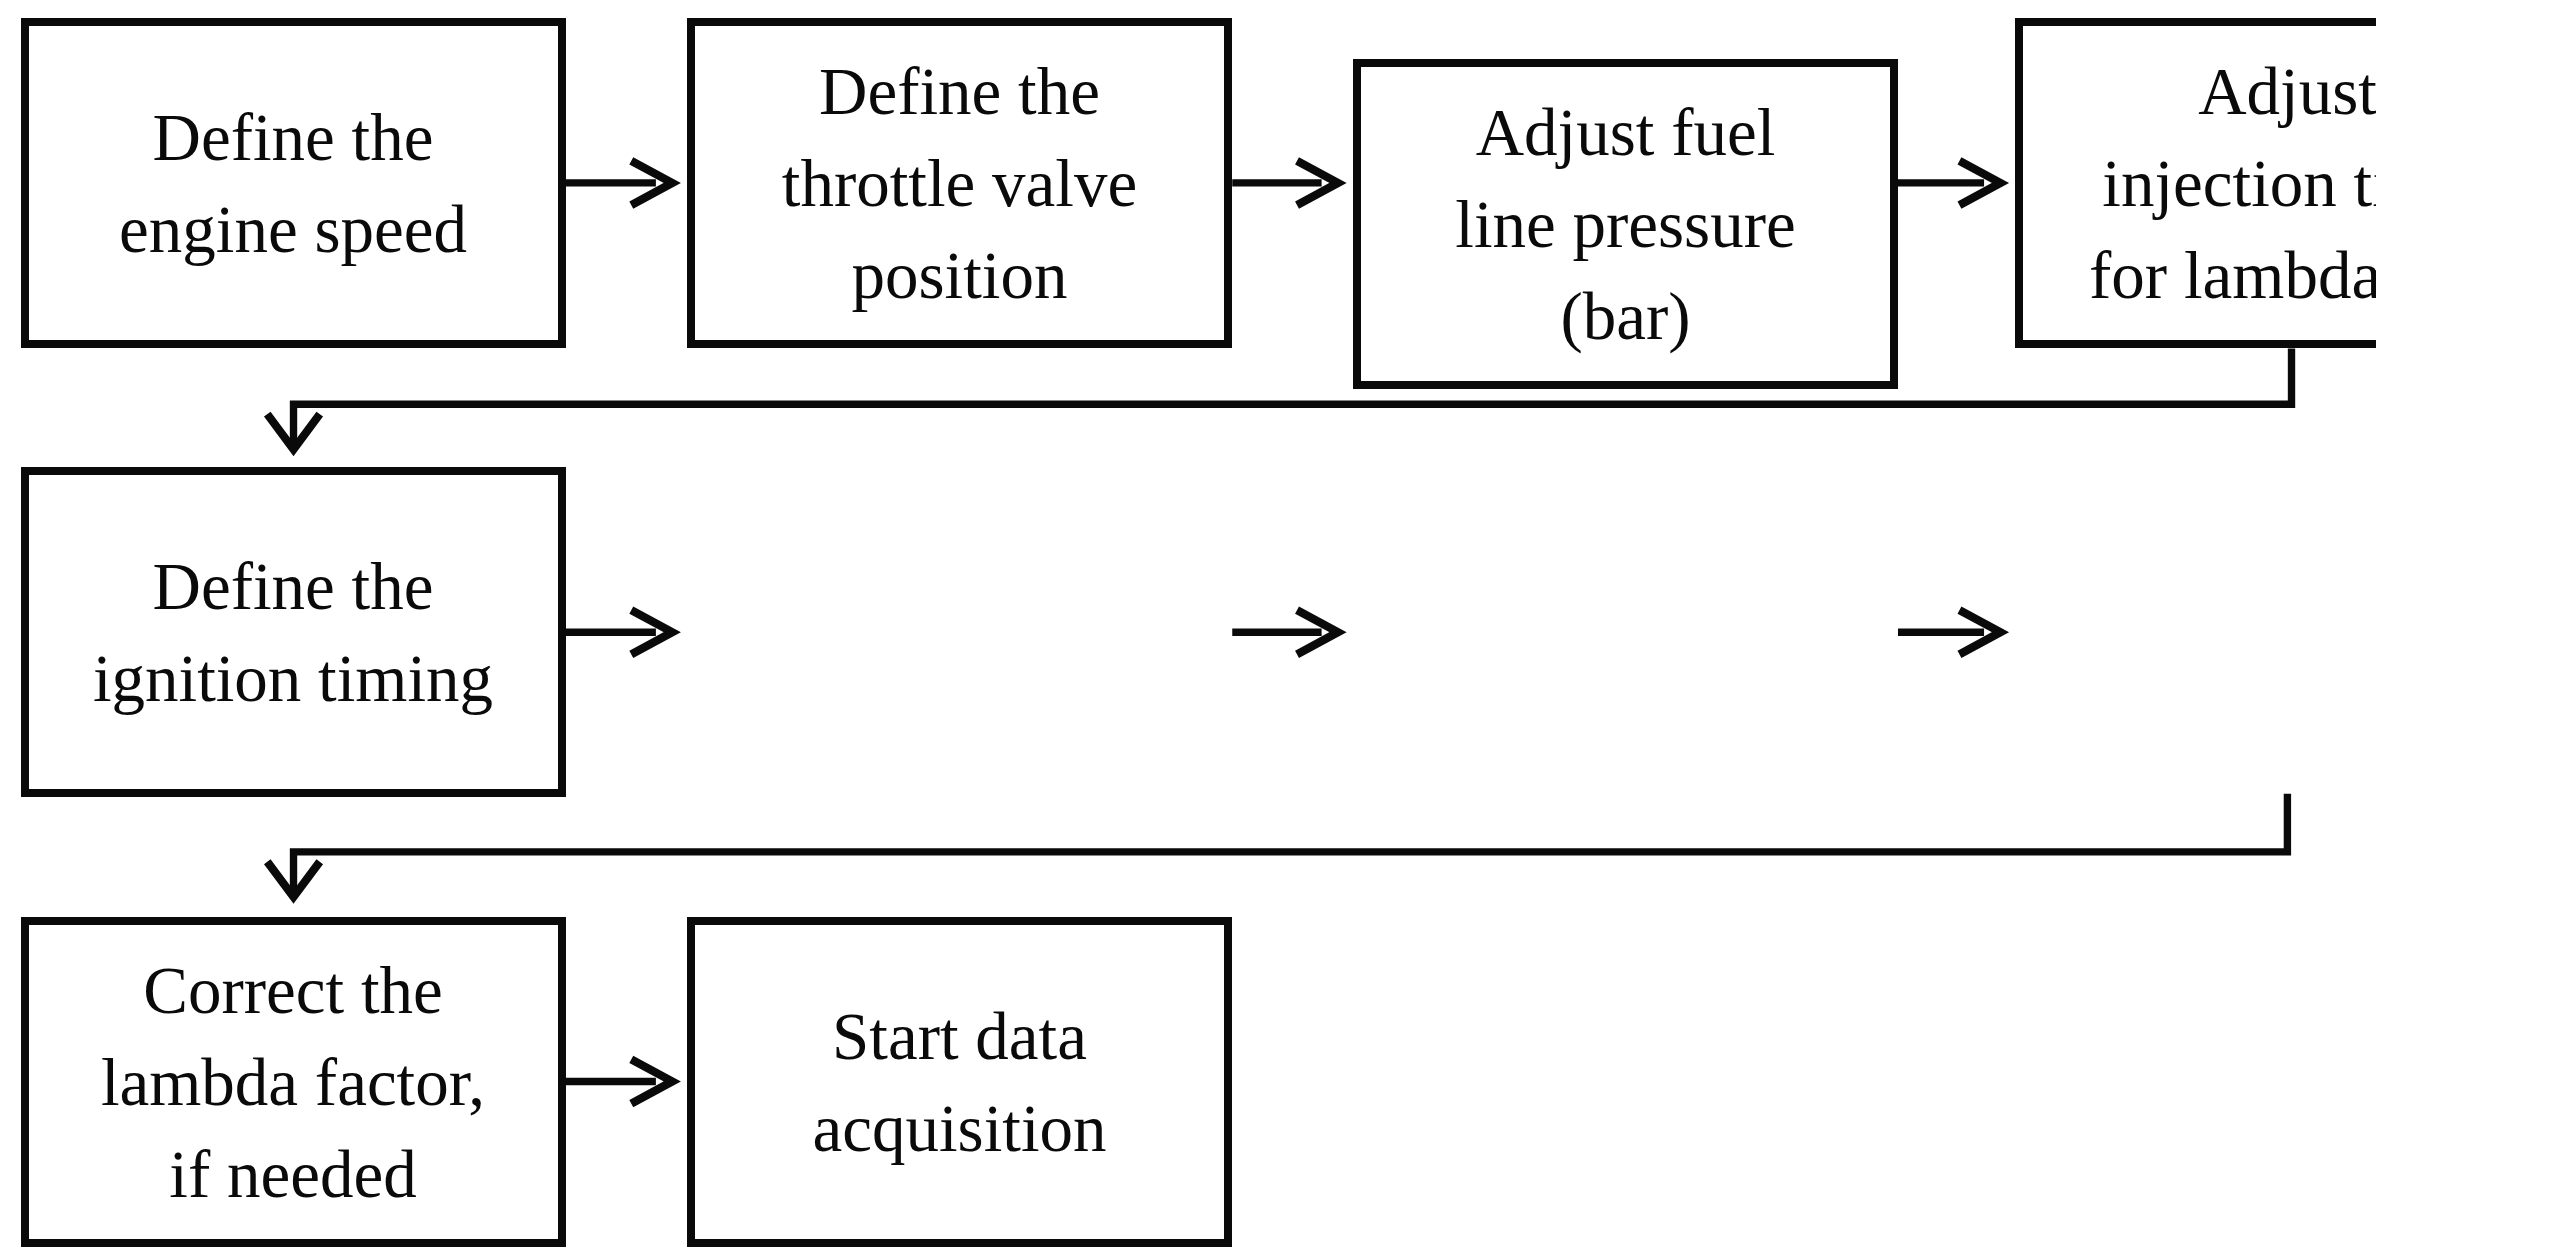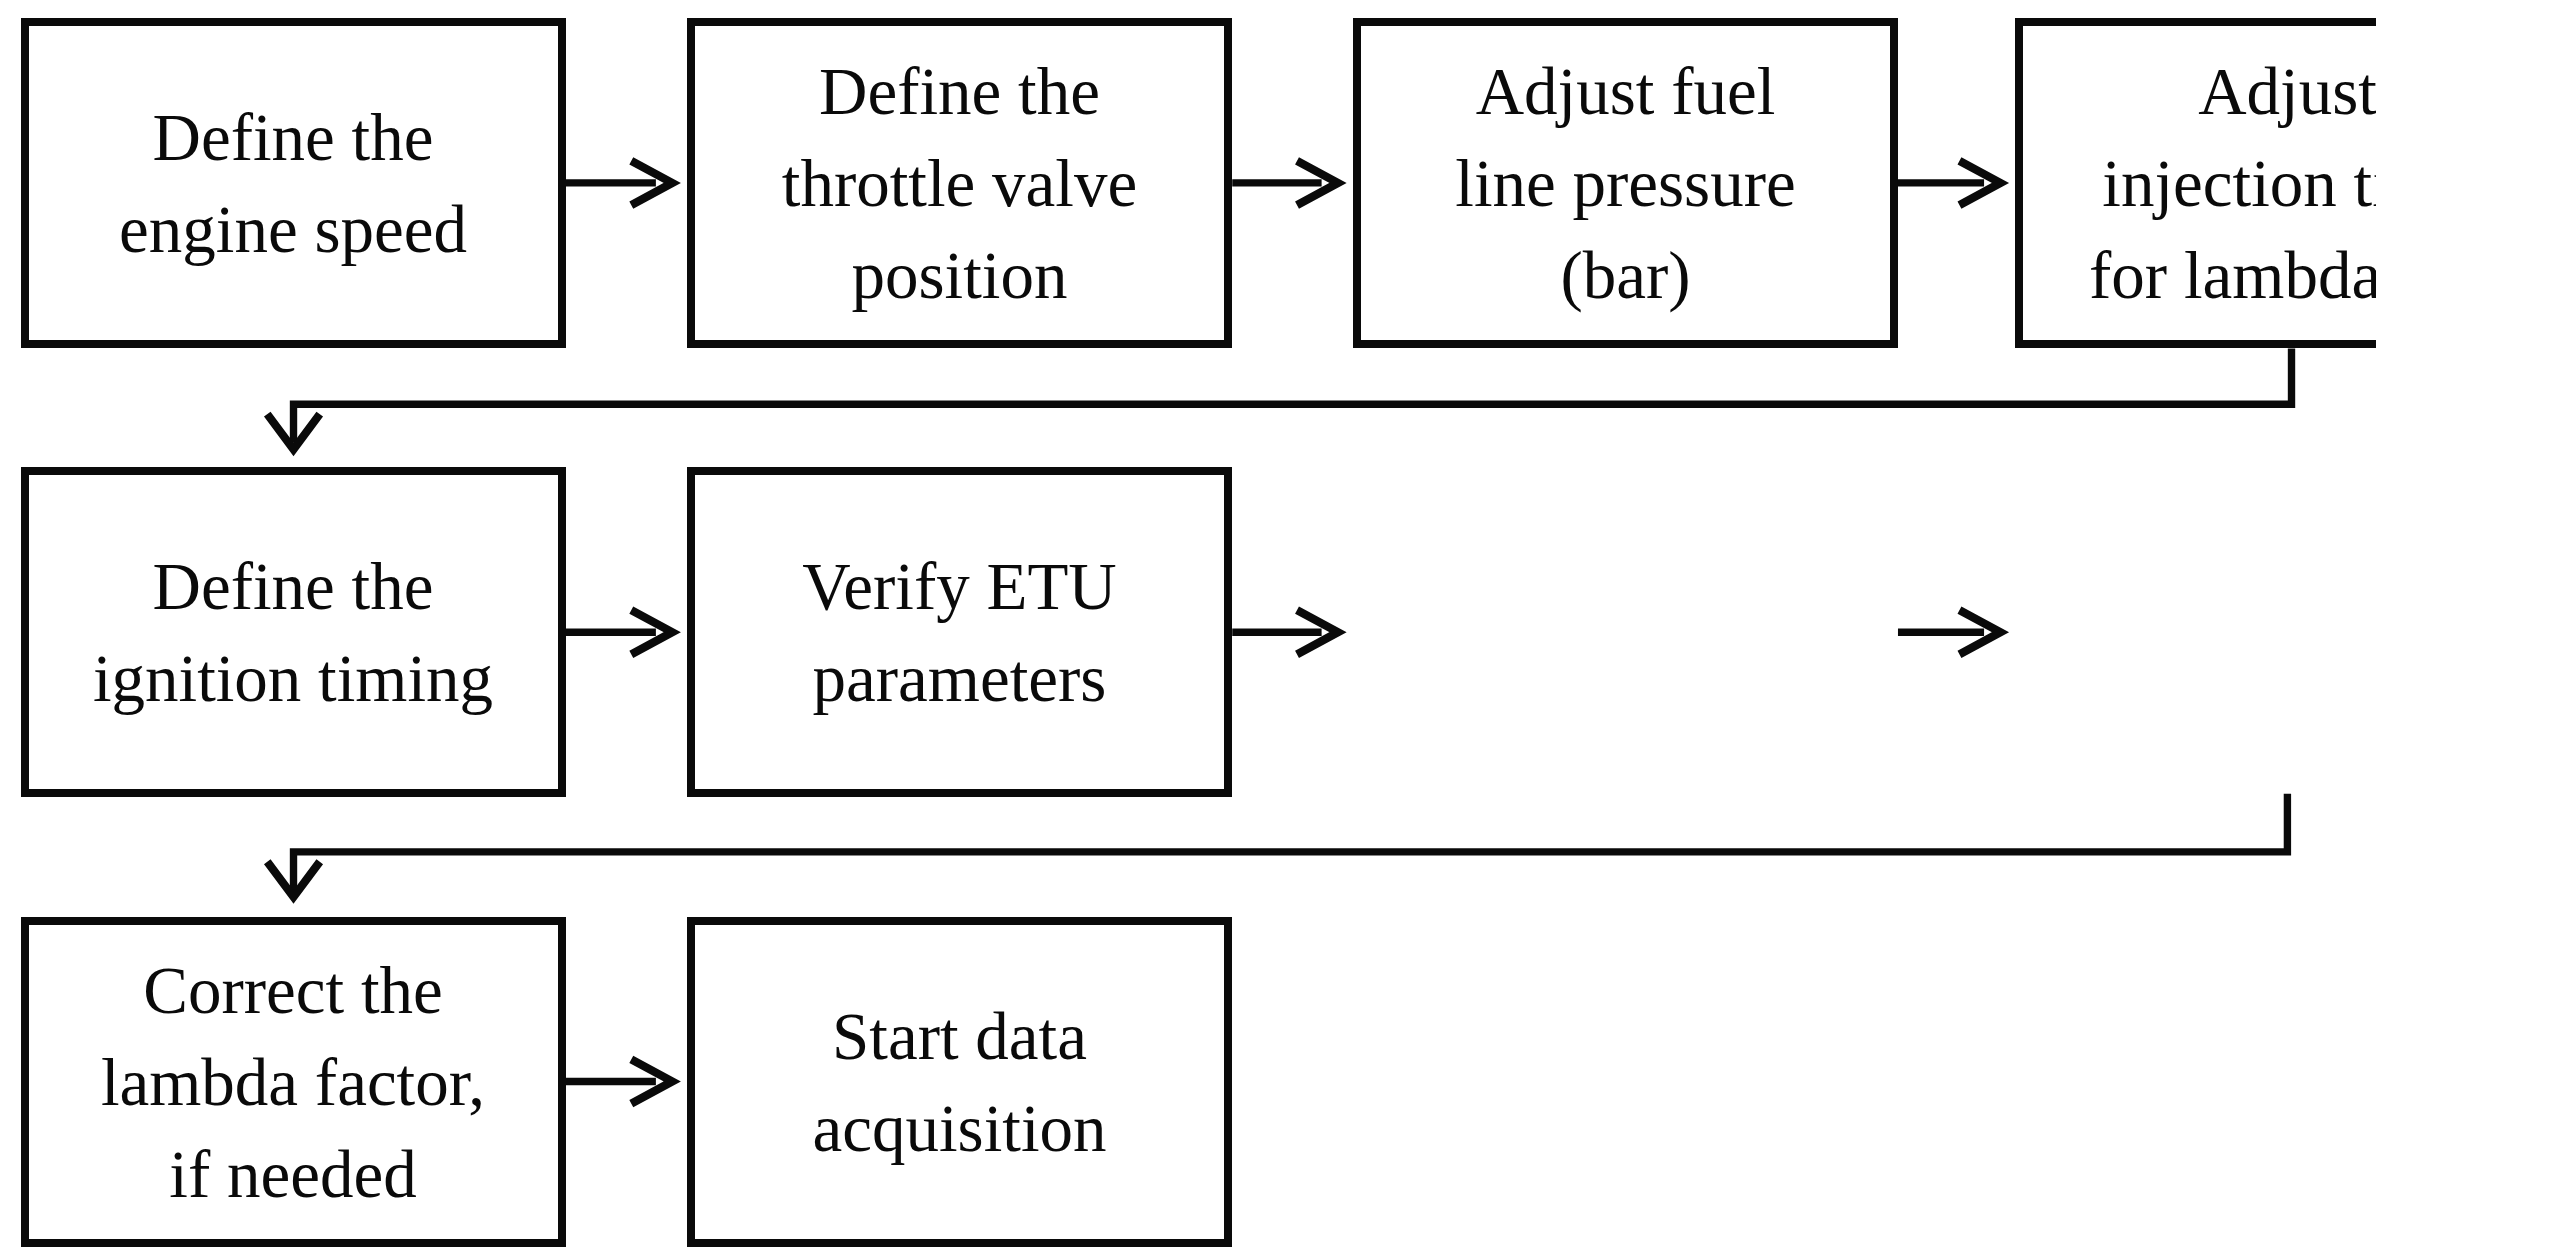--- a/index.html
+++ b/index.html
@@ -27,21 +27,21 @@
     justify-content: center;
     text-align: center;
     white-space: pre-line;
     font-size: 67px;
     line-height: 92px;
     color: #0a0a0a;
   }
   
   .c1 { left: 20.5px; }
   .c2 { left: 687px; }
-  .c3 { left: 1353px; }
+  .c3 { left: 1353px; margin-top: 41px; }
   .c4 { left: 2015px; text-align: center; }
   
   .r1 { top: 18px; }
   .r2 { top: 467px; }
   .r3 { top: 917px; }
 
   #edges {
     position: absolute;
     left: 0;
     top: 0;
@@ -76,22 +76,20 @@
 position</div>
   <div class="node c3 r1">Adjust fuel
 line pressure
 (bar)</div>
   <div class="node c4 r1">Adjust
 injection time
 for lambda = 1</div>
 
   <div class="node c1 r2">Define the
 ignition timing</div>
-  <div class="node c2 r2">Verify ETU
-parameters</div>
 
   <div class="node c1 r3">Correct the
 lambda factor,
 if needed</div>
   <div class="node c2 r3">Start data
 acquisition</div>
 
   <svg id="edges" viewBox="0 0 3142 1533" xmlns="http://www.w3.org/2000/svg">
 
     <g>

